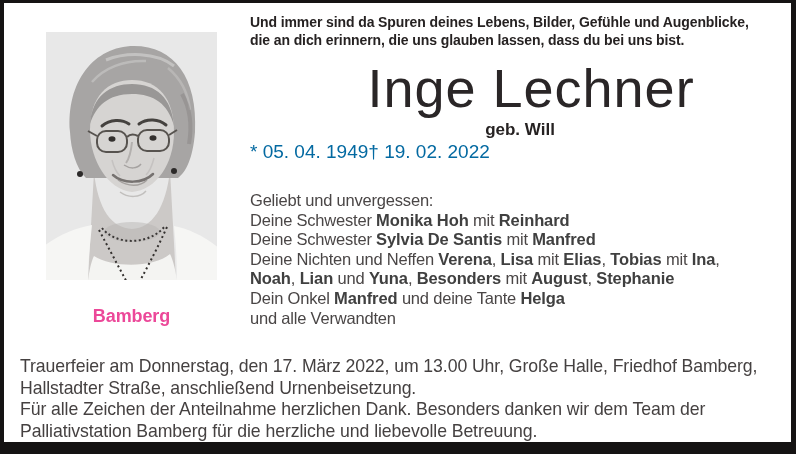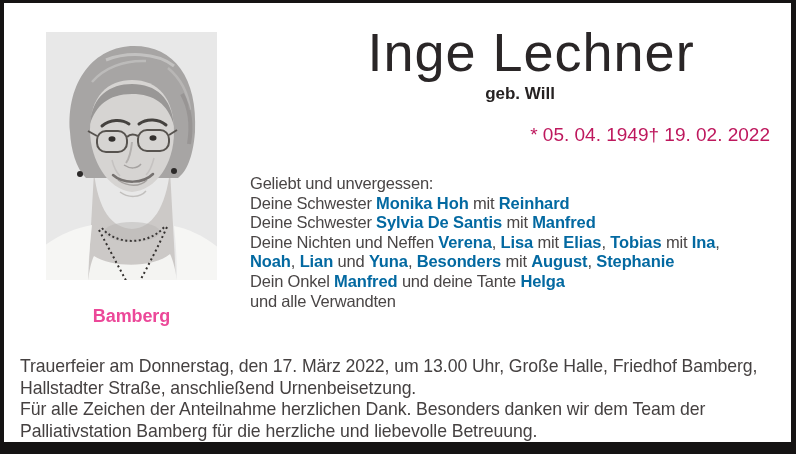--- a/index.html
+++ b/index.html
@@ -21,24 +21,24 @@
   }
   .center-col{position:absolute;left:246px;top:10px;width:528px;}
   .epigraph{font-size:14px;line-height:18px;font-weight:bold;color:#262222;letter-spacing:-0.1px;}
   .epigraph div{white-space:nowrap;}
   .intro{font-size:18.5px;line-height:23px;margin-top:9px;color:#4e4a4a;letter-spacing:-0.2px;white-space:nowrap;}
   .name{
     font-size:54px;line-height:58px;margin-top:10px;text-align:center;padding-left:34px;
     color:#2a2627;letter-spacing:1px;font-weight:400;white-space:nowrap;
   }
   .maiden{font-size:17px;line-height:20px;font-weight:bold;text-align:center;padding-left:12px;margin-top:3px;color:#262222;}
-  .dates{display:flex;justify-content:flex-end;font-size:19px;line-height:22px;margin-top:20px;color:#be185d;padding-right:8px;}
+  .dates{display:flex;justify-content:flex-start;font-size:19px;line-height:22px;margin-top:1px;color:#0369a1;padding-right:8px;}
   .family{margin-top:28px;font-size:16.5px;line-height:19.6px;color:#4a4646;letter-spacing:-0.2px;}
   .fam-line{white-space:nowrap;}
-  .family .b{font-weight:bold;color:#0369a1;letter-spacing:-0.1px;}
+  .family .b{font-weight:bold;color:#404040;letter-spacing:-0.1px;}
   .funeral{
     position:absolute;left:16px;top:352px;font-size:19px;line-height:21.6px;color:#454141;
     transform:scaleX(0.93);transform-origin:0 0;letter-spacing:-0.1px;
   }
   .funeral div{white-space:nowrap;}
 </style>
 </head>
 <body>
 
 <div class="sheet">
@@ -91,20 +91,24 @@
         <path d="M108,126 C106,134 104,139 100,143" fill="none" stroke="#bebbb9" stroke-width="1.5" opacity="0.7"></path>
 
         <circle cx="34" cy="142" r="3" fill="#2c2a29"></circle>
         <circle cx="128" cy="139" r="3" fill="#2c2a29"></circle>
       </svg>
     </div>
 
     <div class="city">Bamberg</div>
 
     <div class="center-col">
+      <div class="epigraph">
+        <div>Und immer sind da Spuren deines Lebens, Bilder, Gefühle und Augenblicke,</div>
+        <div>die an dich erinnern, die uns glauben lassen, dass du bei uns bist.</div>
+      </div>
       <div class="name">Inge Lechner</div>
       <div class="maiden">geb. Will</div>
       <div class="dates">
         <span>* 05. 04. 1949</span>
         <span>† 19. 02. 2022</span>
       </div>
       <div class="family" id="family-lines">
           <div class="fam-line"><span>Geliebt und unvergessen:</span></div>
           <div class="fam-line"><span>Deine Schwester </span><span class="b">Monika Hoh</span><span> mit </span><span class="b">Reinhard</span></div>
           <div class="fam-line"><span>Deine Schwester </span><span class="b">Sylvia De Santis</span><span> mit </span><span class="b">Manfred</span></div>

